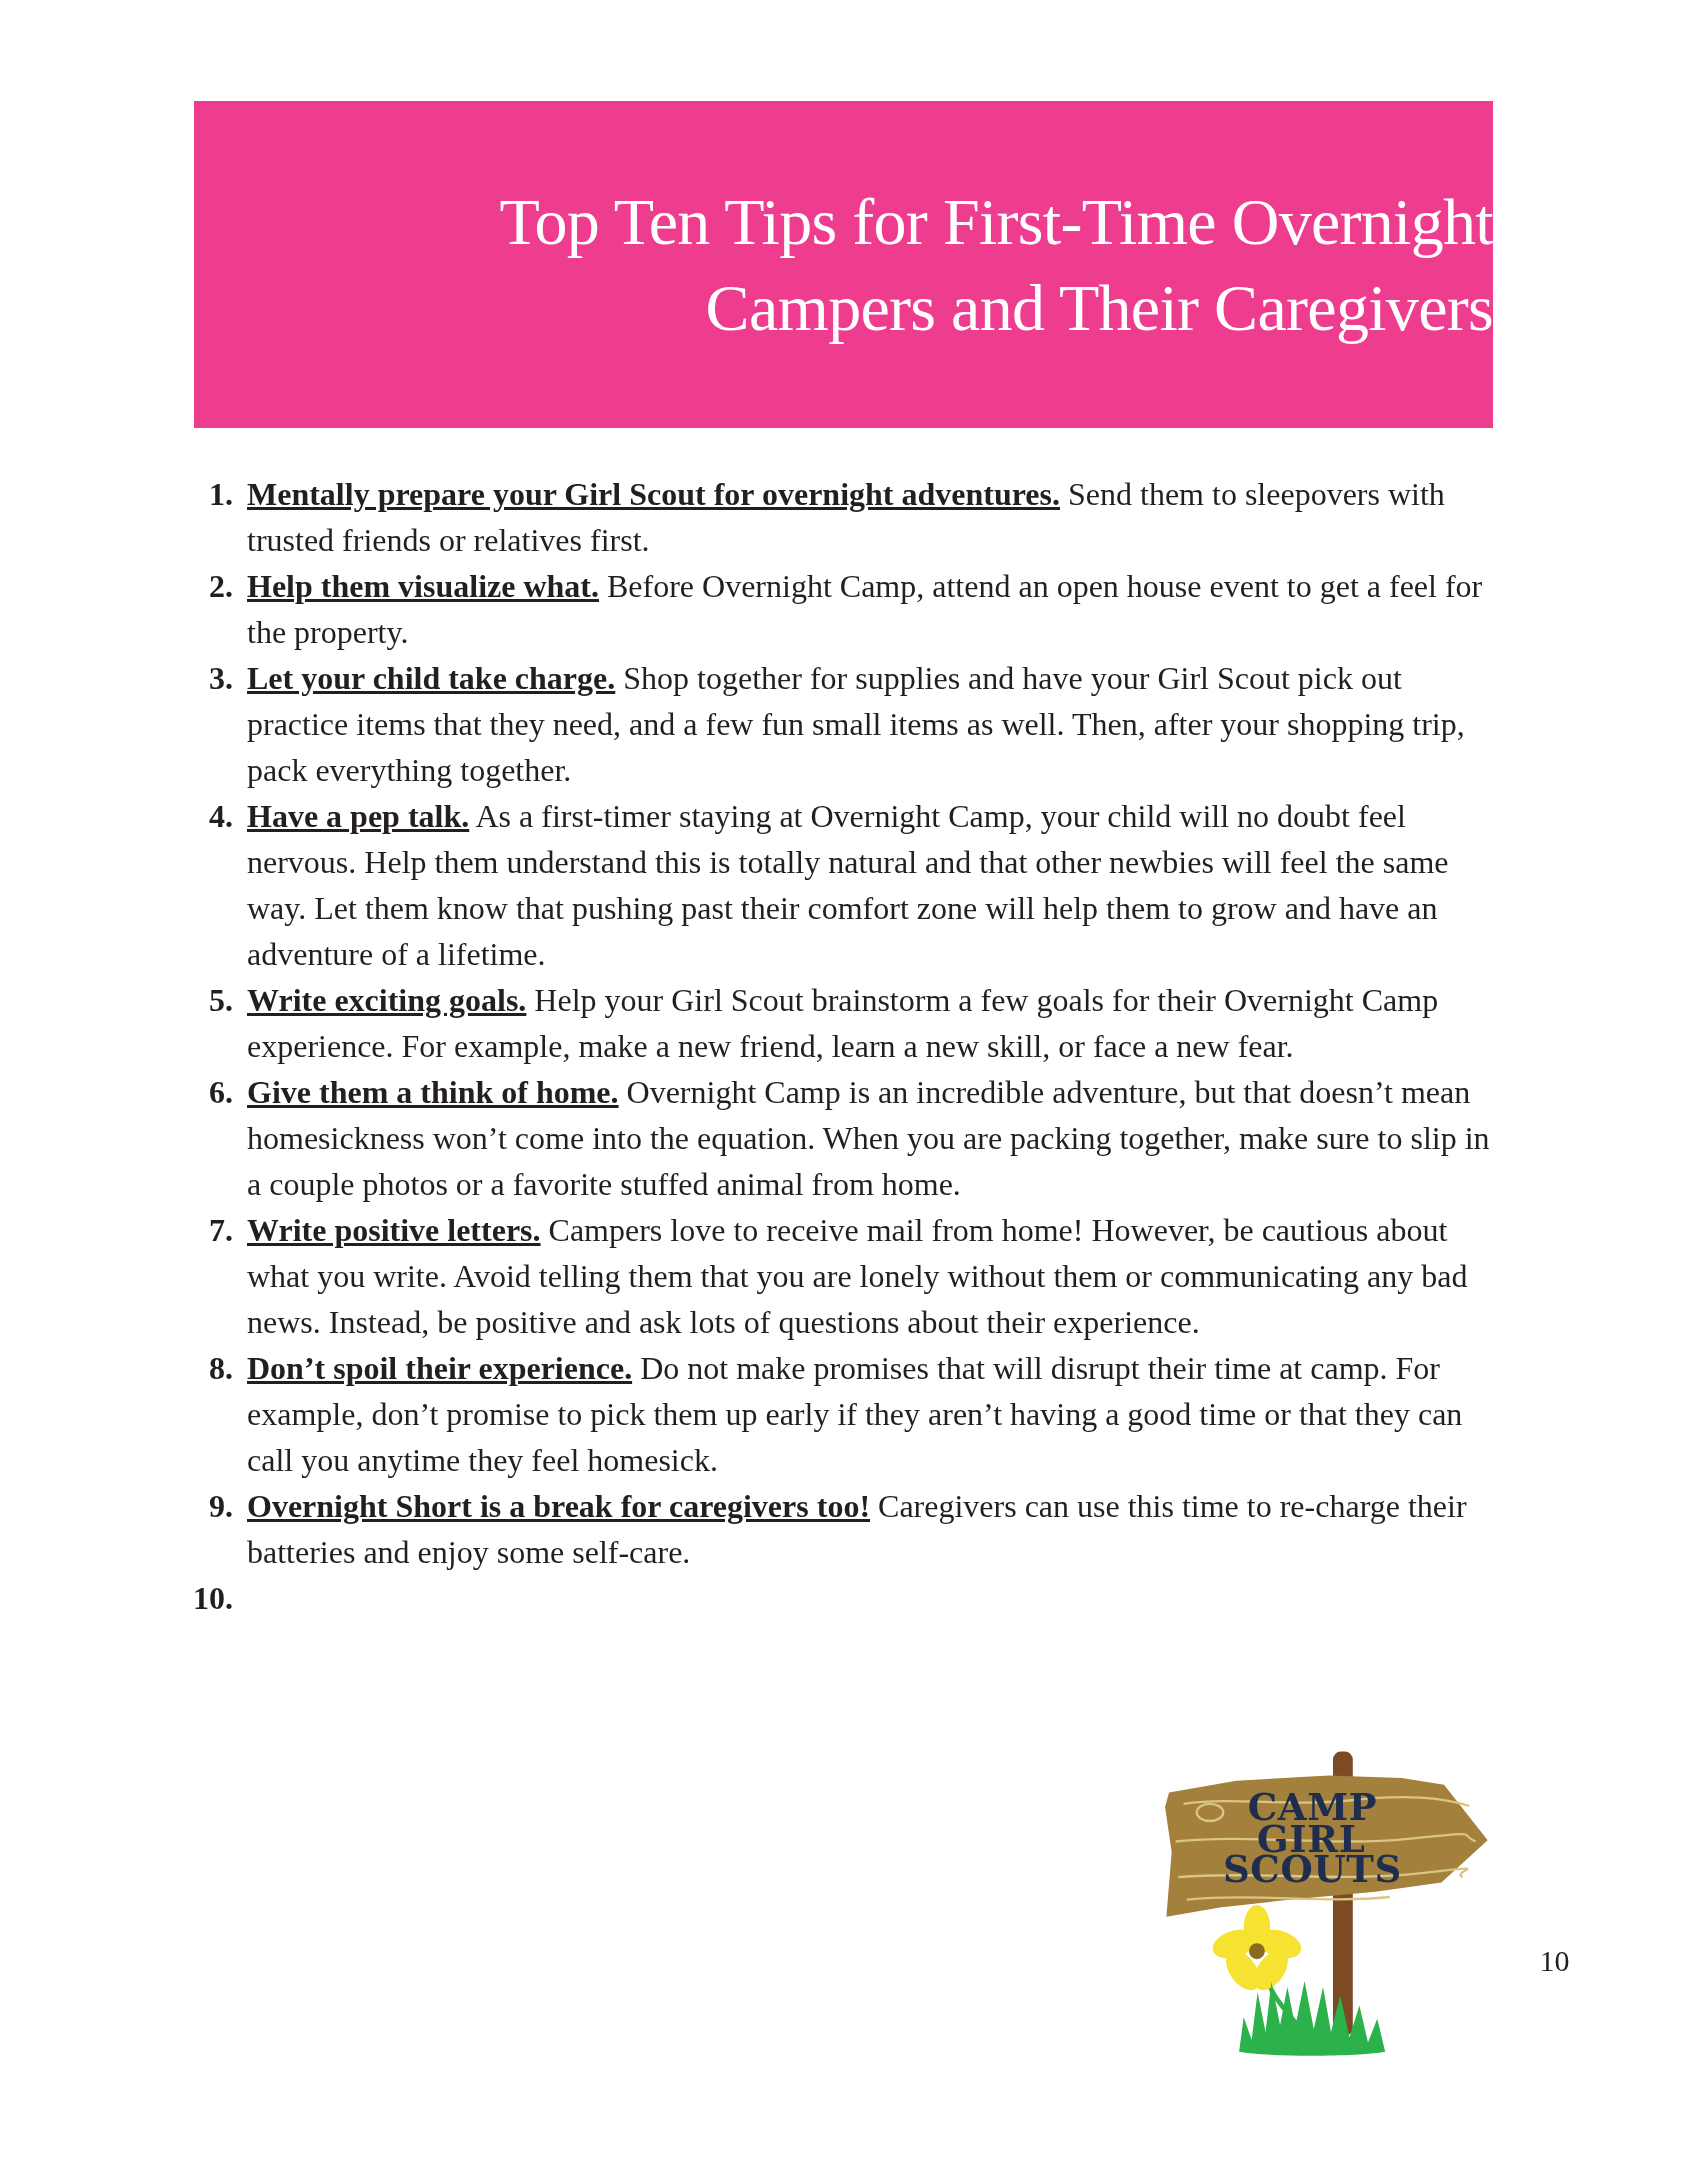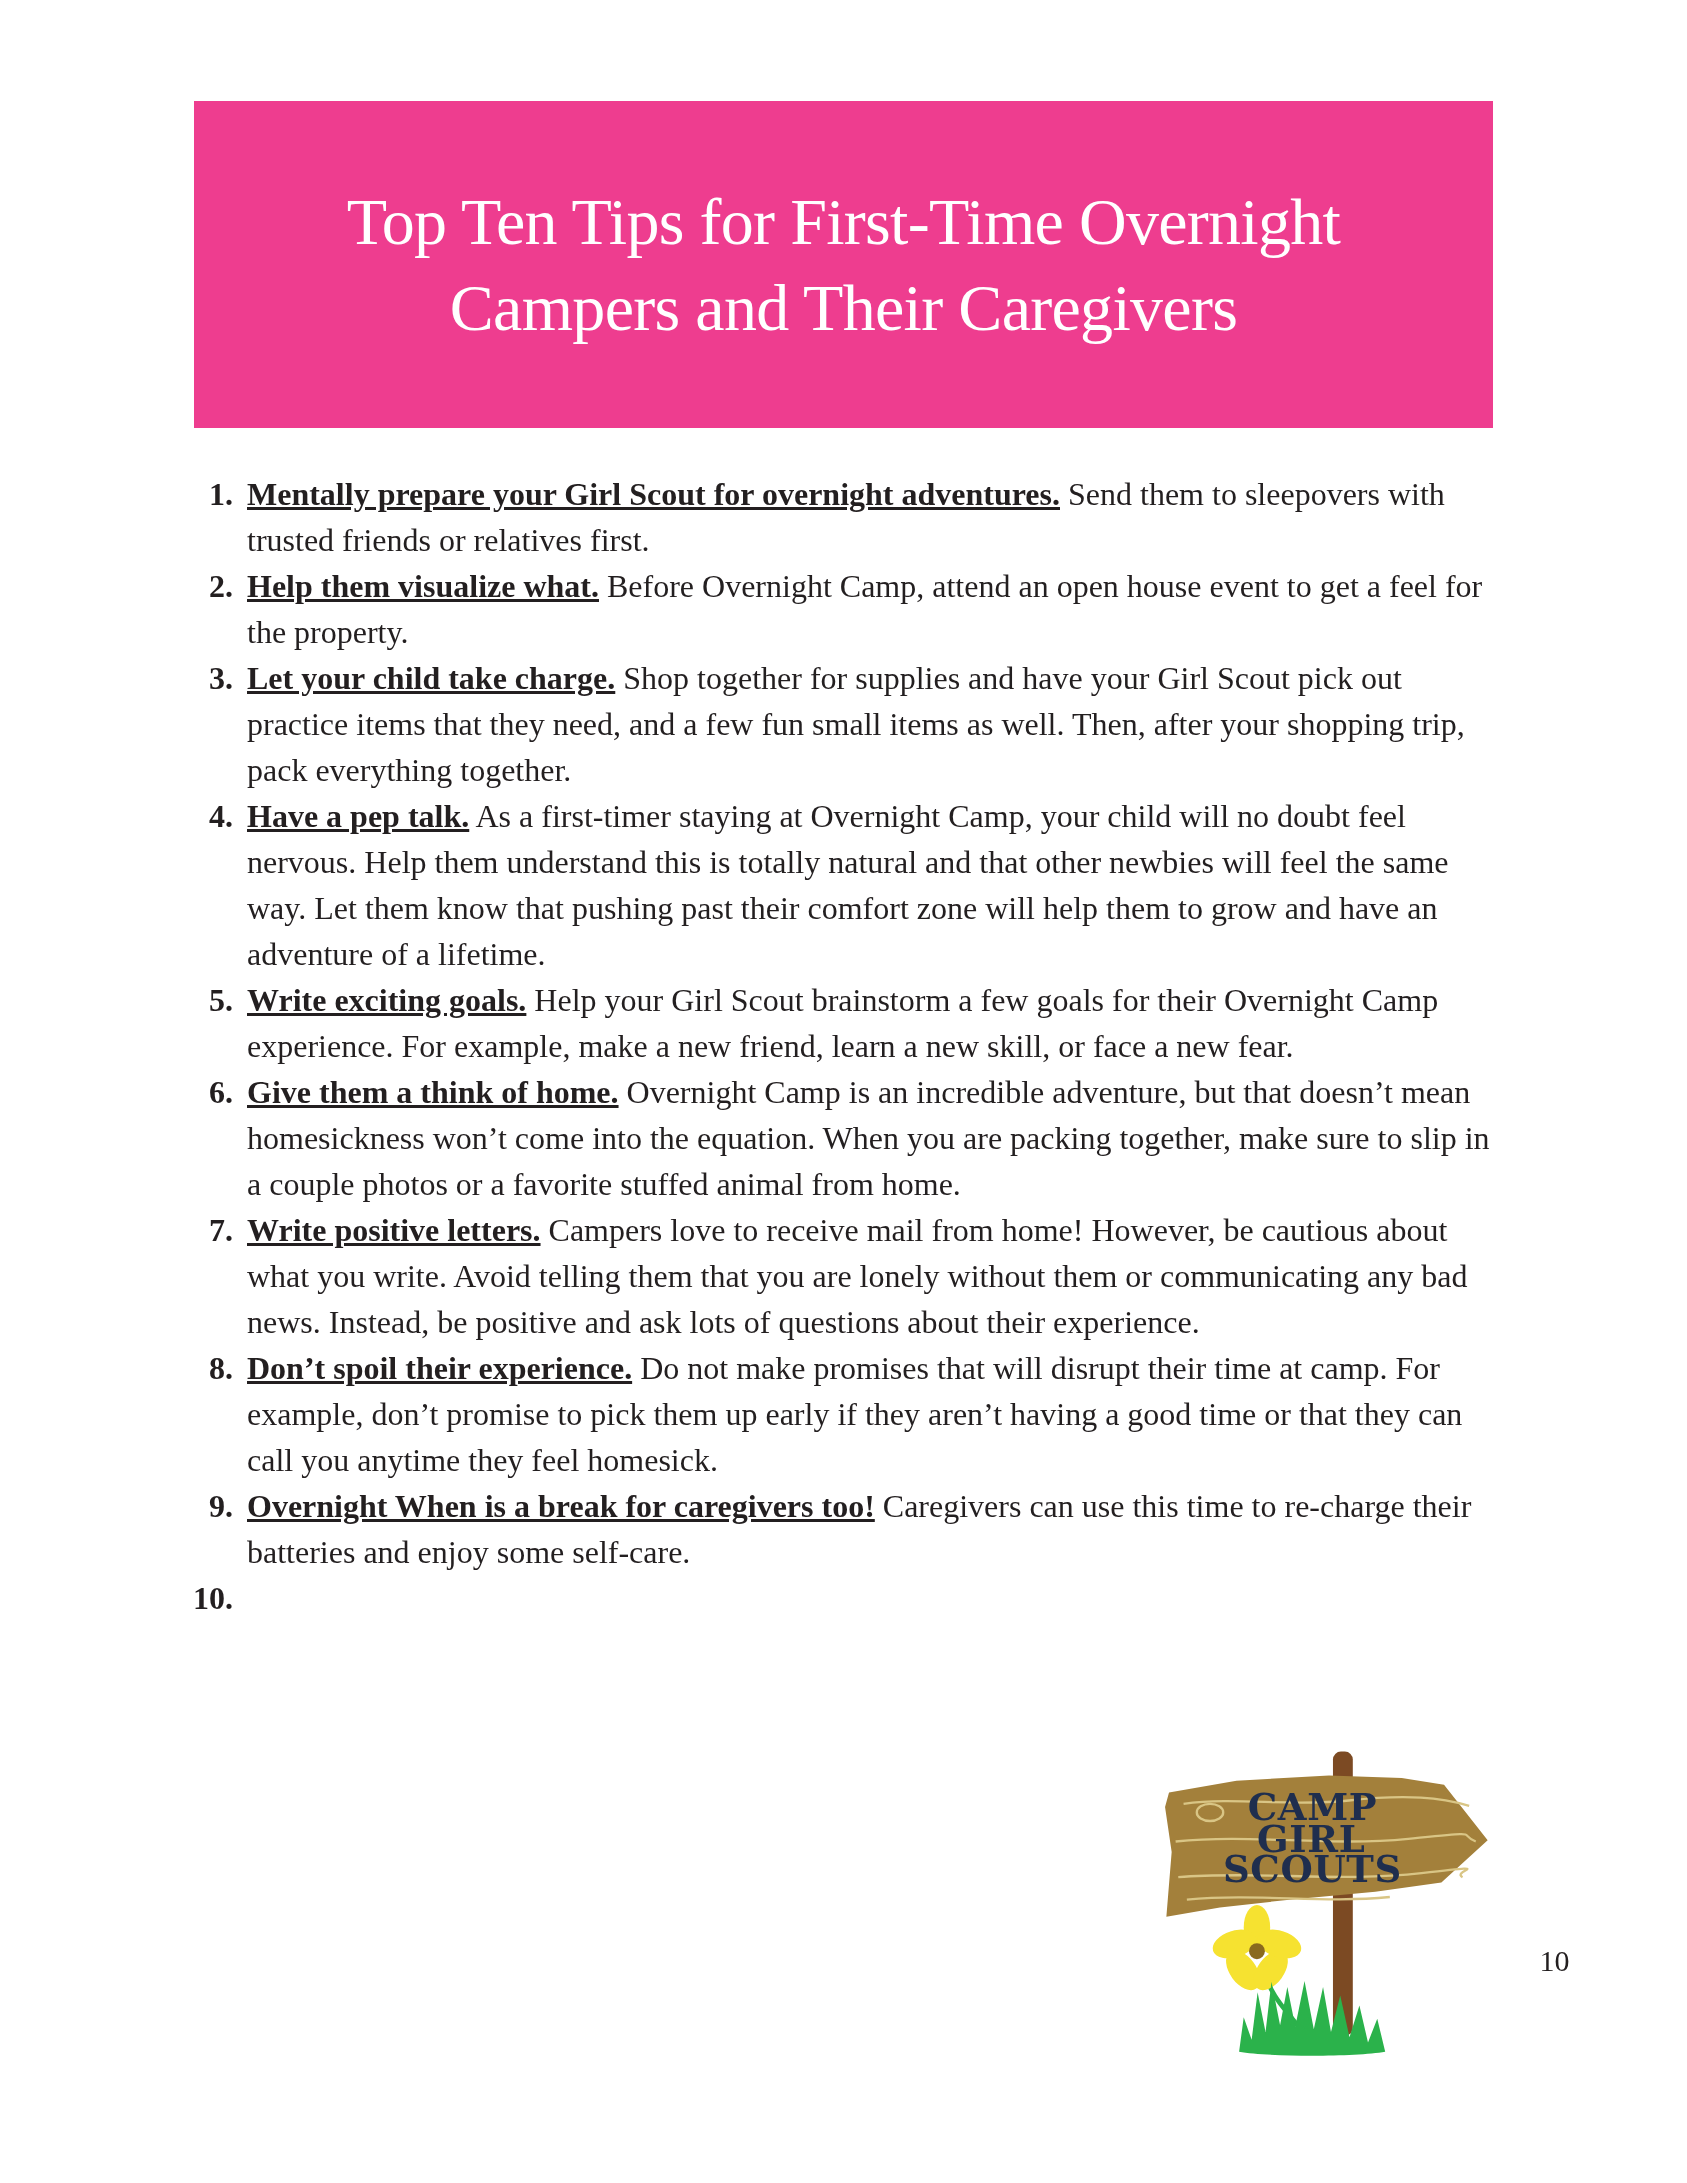--- a/index.html
+++ b/index.html
@@ -4,21 +4,21 @@
 <style>
   html,body { margin:0; padding:0; background:#ffffff; }
   .page {
     position:relative; width:1687px; height:2183px; background:#ffffff;
     font-family:"Liberation Serif", serif; color:#231F20; overflow:hidden;
   }
   
   .banner {
     position:absolute; left:194px; top:101px; width:1299px; height:327px;
     background:#EE3D8F; display:flex; flex-direction:column;
-    justify-content:center; align-items:center; text-align:center;
+    justify-content:center; align-items:flex-end; text-align:center;
   }
   .banner .title-line {
     display:block; color:#ffffff; font-size:66px; line-height:86px;
     font-weight:400; letter-spacing:-0.7px; white-space:nowrap;
   }
   
   .tips {
     position:absolute; left:185px; top:471px; width:1310px;
     list-style:none; margin:0; padding:0;
     font-size:32px; line-height:46px;
@@ -88,21 +88,21 @@
       <span class="lead">Write positive letters.</span>
       <span class="rest">Campers love to receive mail from home! However, be cautious about what you write. Avoid telling them that you are lonely without them or communicating any bad news. Instead, be positive and ask lots of questions about their experience.</span>
     </li>
     <li>
       <span class="num">8.</span>
       <span class="lead">Don’t spoil their experience.</span>
       <span class="rest">Do not make promises that will disrupt their time at camp. For example, don’t promise to pick them up early if they aren’t having a good time or that they can call you anytime they feel homesick.</span>
     </li>
     <li>
       <span class="num">9.</span>
-      <span class="lead">Overnight When is a break for caregivers too!</span>
+      <span class="lead">Overnight Short is a break for caregivers too!</span>
       <span class="rest">Caregivers can use this time to re-charge their batteries and enjoy some self-care.</span>
     </li>
     <li class="narrow">
       <span class="num">10.</span>
     </li>
   </ol>
 
   <div class="sign-wrap">
     <svg width="344" height="316" viewBox="0 0 520 478" xmlns="http://www.w3.org/2000/svg">
 

